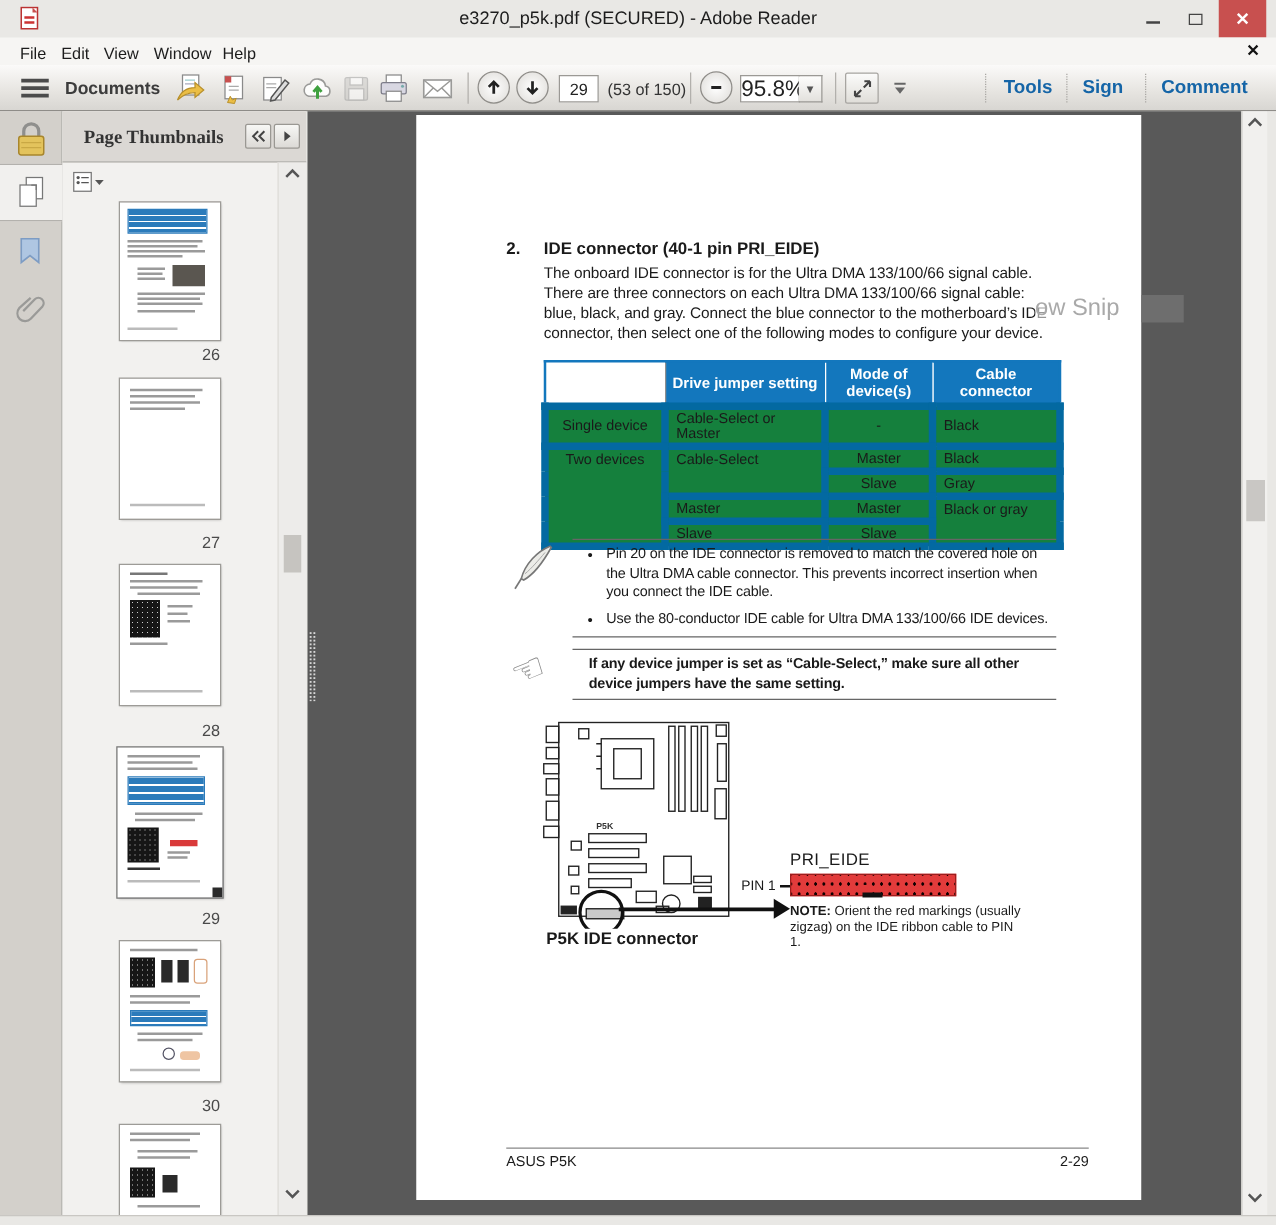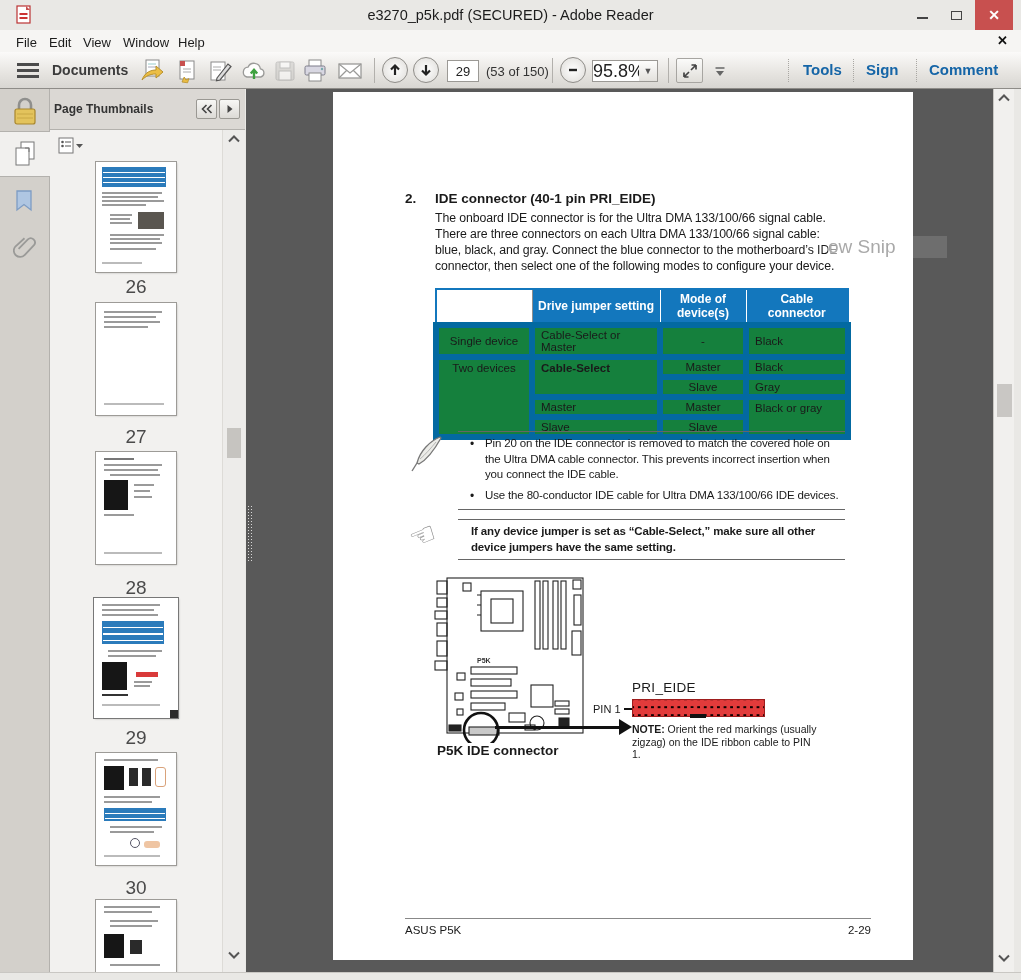--- a/index.html
+++ b/index.html
@@ -42,26 +42,26 @@
   
   #tabstrip{left:0;top:89px;width:50px;height:883px;background:#D3D0CB;border-right:1px solid #b3b1ad;}
   .side-tab{left:0;width:50px;height:46px;display:flex;align-items:center;justify-content:center;}
   #tab-pages{top:42px;background:#F1F0EE;border-top:1px solid #b3b1ad;border-bottom:1px solid #b3b1ad;}
   #tab-bookmarks{top:89px;}
   #tab-attach{top:135px;}
   #lock-wrap{left:10px;top:6px;}
 
   #sidebar{left:50px;top:89px;width:195px;height:883px;background:#F2F1EF;}
   #sb-header{left:0;top:0;width:195px;height:41px;background:#DBD8D4;border-bottom:1px solid #b3b1ad;}
-  #sb-title{left:4px;top:13px;font-size:12px;font-weight:bold;color:#333;}
+  #sb-title{left:17px;top:13px;font-size:15px;font-weight:bold;color:#333;font-family:Liberation Serif, serif;}
   .sb-navbtn{top:10px;width:21px;height:20px;border:1px solid #9a9893;border-radius:2px;background:linear-gradient(#f7f7f5,#dcdad6);display:flex;align-items:center;justify-content:center;}
   #thumbs{left:0;top:41px;width:195px;height:842px;}
   #opts-icon{left:8px;top:7px;}
   .thumb{left:46px;width:80px;background:#fff;outline:1px solid #9d9b97;box-shadow:1px 1px 2px rgba(0,0,0,.25);overflow:hidden;}
-  .thumb-label{left:46px;width:80px;text-align:center;font-size:19px;color:#4a4a4a;}
+  .thumb-label{left:46px;width:80px;text-align:right;font-size:13px;color:#4a4a4a;}
   .ln{position:absolute;height:1.5px;background:#9a9a9a;}
   .mobo{position:absolute;background-color:#161616;background-image:radial-gradient(#cfcfcf .5px,transparent .7px);background-size:4px 4px;}
   #sb-scroll{left:172px;top:0px;width:23px;height:842px;background:#EDECEA;border-left:1px solid #dddbd7;}
   #sb-thumbbar{left:4px;top:298px;width:14px;height:30px;background:#C6C4C0;}
   .chev{display:flex;align-items:center;justify-content:center;}
 
   #main{left:246px;top:89px;width:747px;height:883px;background:#595959;}
   #splitter-dots{left:1px;top:416px;width:6px;height:56px;background-image:radial-gradient(#d8d8d8 .8px,transparent 1px);background-size:3px 3px;}
   #pdfpage{left:87px;top:3px;width:580px;height:868px;background:#fff;color:#1a1a1a;}
 
@@ -439,21 +439,21 @@
           <th style="width:102px;">Cable connector</th>
         </tr>
         <tr>
           <td class="c-center">Single device</td>
           <td>Cable-Select or Master</td>
           <td class="c-center">-</td>
           <td>Black</td>
         </tr>
         <tr>
           <td class="c-center" rowspan="4" style="vertical-align:top;padding-top:2px;">Two devices</td>
-          <td rowspan="2" style="vertical-align:top;padding-top:2px;font-weight:bold;">Cable-Select</td>
+          <td rowspan="2" style="vertical-align:top;padding-top:2px;">Cable-Select</td>
           <td class="c-center">Master</td>
           <td>Black</td>
         </tr>
         <tr>
           <td class="c-center">Slave</td>
           <td>Gray</td>
         </tr>
         <tr>
           <td>Master</td>
           <td class="c-center">Master</td>

